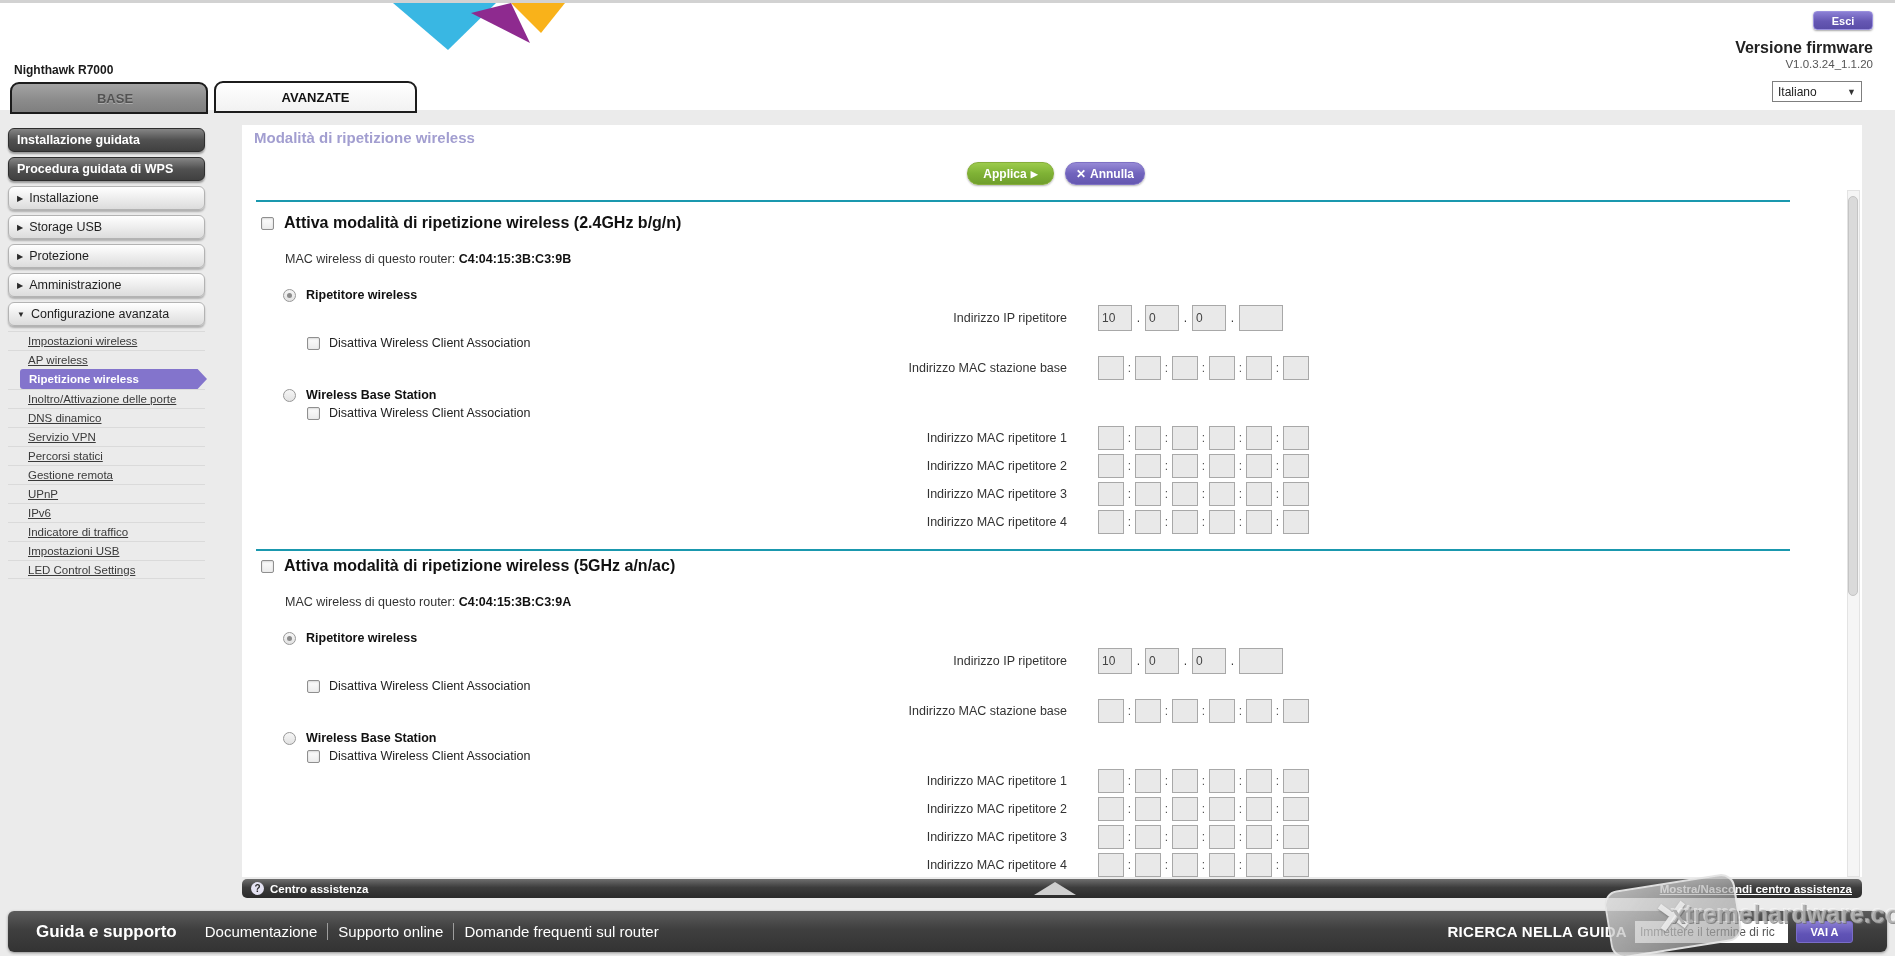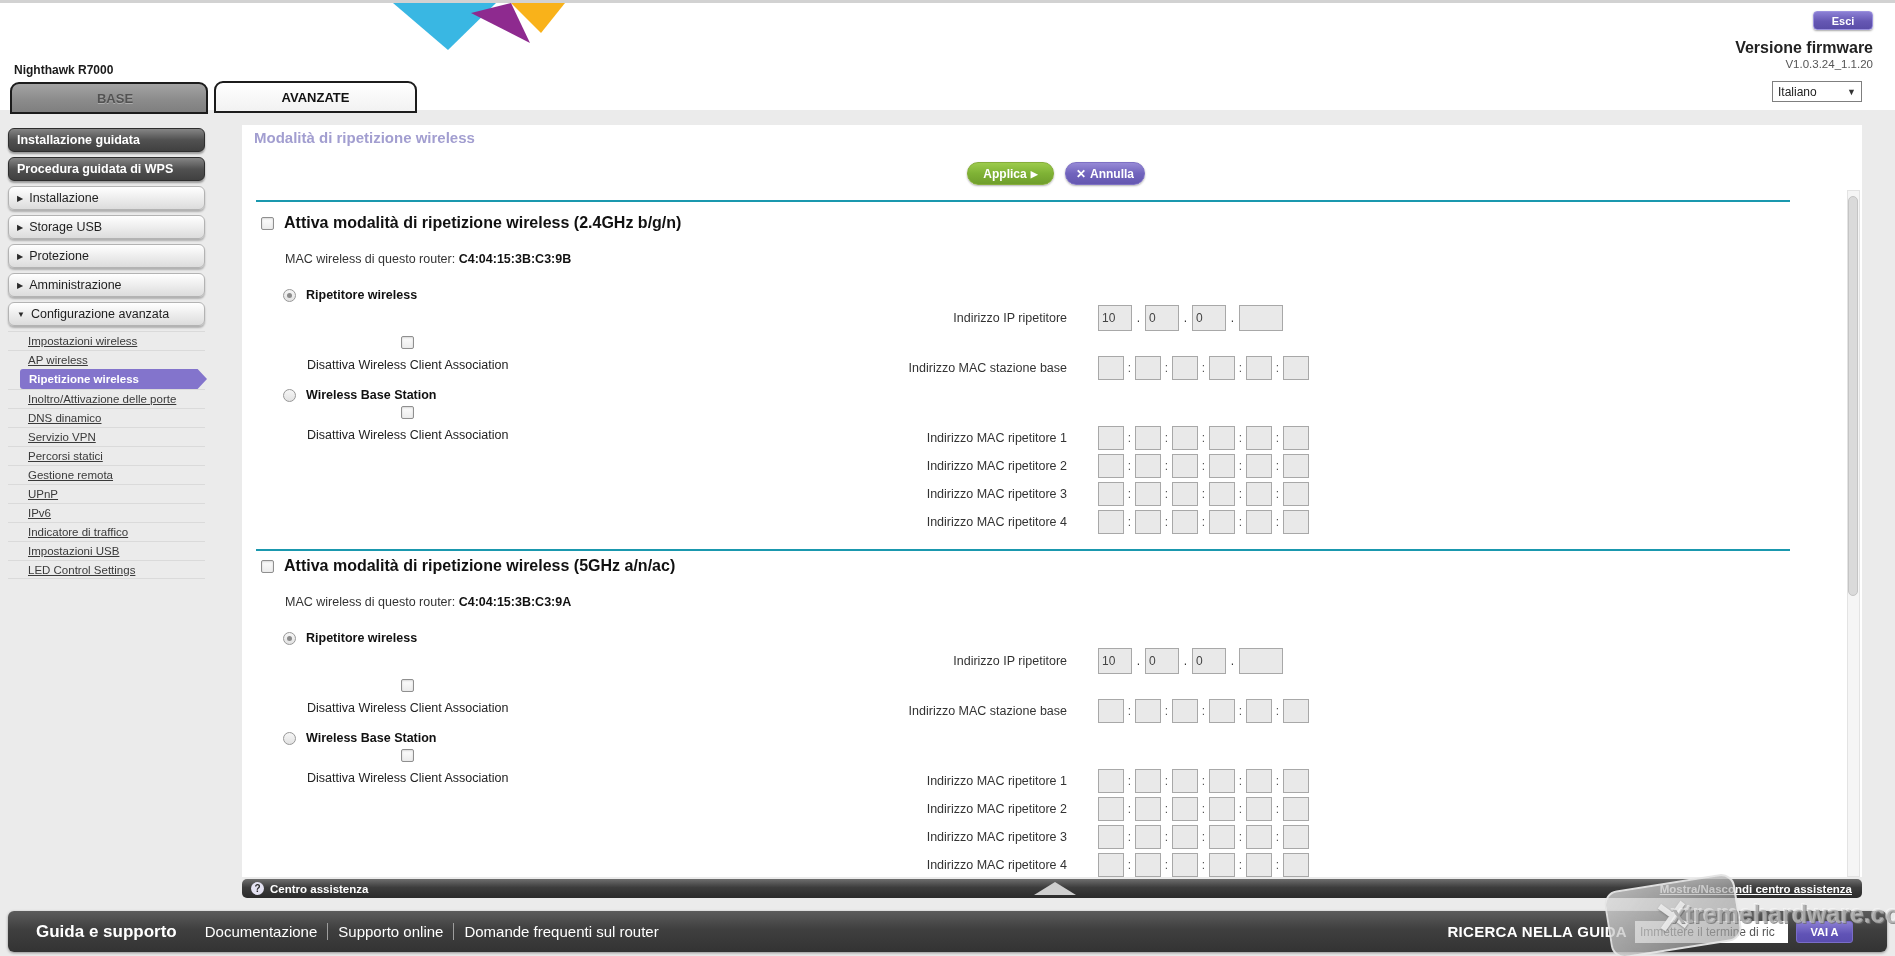--- a/index.html
+++ b/index.html
@@ -70,21 +70,21 @@
     border:1px solid #979797; position:relative; flex:none; cursor:pointer; }
   .radio.on::after { content:""; position:absolute; left:3px; top:3px; width:5px; height:5px; border-radius:50%; background:#8b8b8b; }
 
   .enable-row { position:absolute; top:4px; left:19px; display:flex; align-items:center; gap:10px; }
   .enable-row .lbl { font-size:16px; font-weight:bold; color:#111; }
   .mac-line { position:absolute; top:42px; left:43px; font-size:12.5px; color:#333; }
   .mac-line b { color:#111; }
   .radio-row { position:absolute; display:flex; align-items:center; gap:10px; left:41px; }
   .radio-row .lbl { font-size:12.5px; font-weight:bold; color:#111; }
   .rr1 { top:78px; } .rr2 { top:178px; }
-  .dis-row { position:absolute; left:65px; display:flex; align-items:center; gap:9px;flex-direction:column; }
+  .dis-row { position:absolute; left:65px; display:flex; align-items:center; gap:9px; }
   .dis-row .lbl { font-size:12.5px; color:#222; }
   .dr1 { top:126px; } .dr2 { top:196px; }
 
   .frow { position:absolute; left:0; display:flex; align-items:center; }
   .flabel { width:856px; text-align:right; font-size:12.5px; color:#333; padding-right:31px; flex:none; }
   .ip-row { top:95px; } .basemac-row { top:146px; }
   .mr1 { top:216px; } .mr2 { top:244px; } .mr3 { top:272px; } .mr4 { top:300px; }
   .seg { display:inline-flex; align-items:center; }
   .seg input { height:26px; background:#e9e9e9; border:1px solid #a8a8a8; font-size:12px; color:#444; padding:0 3px;
     font-family:"Liberation Sans",sans-serif; }

